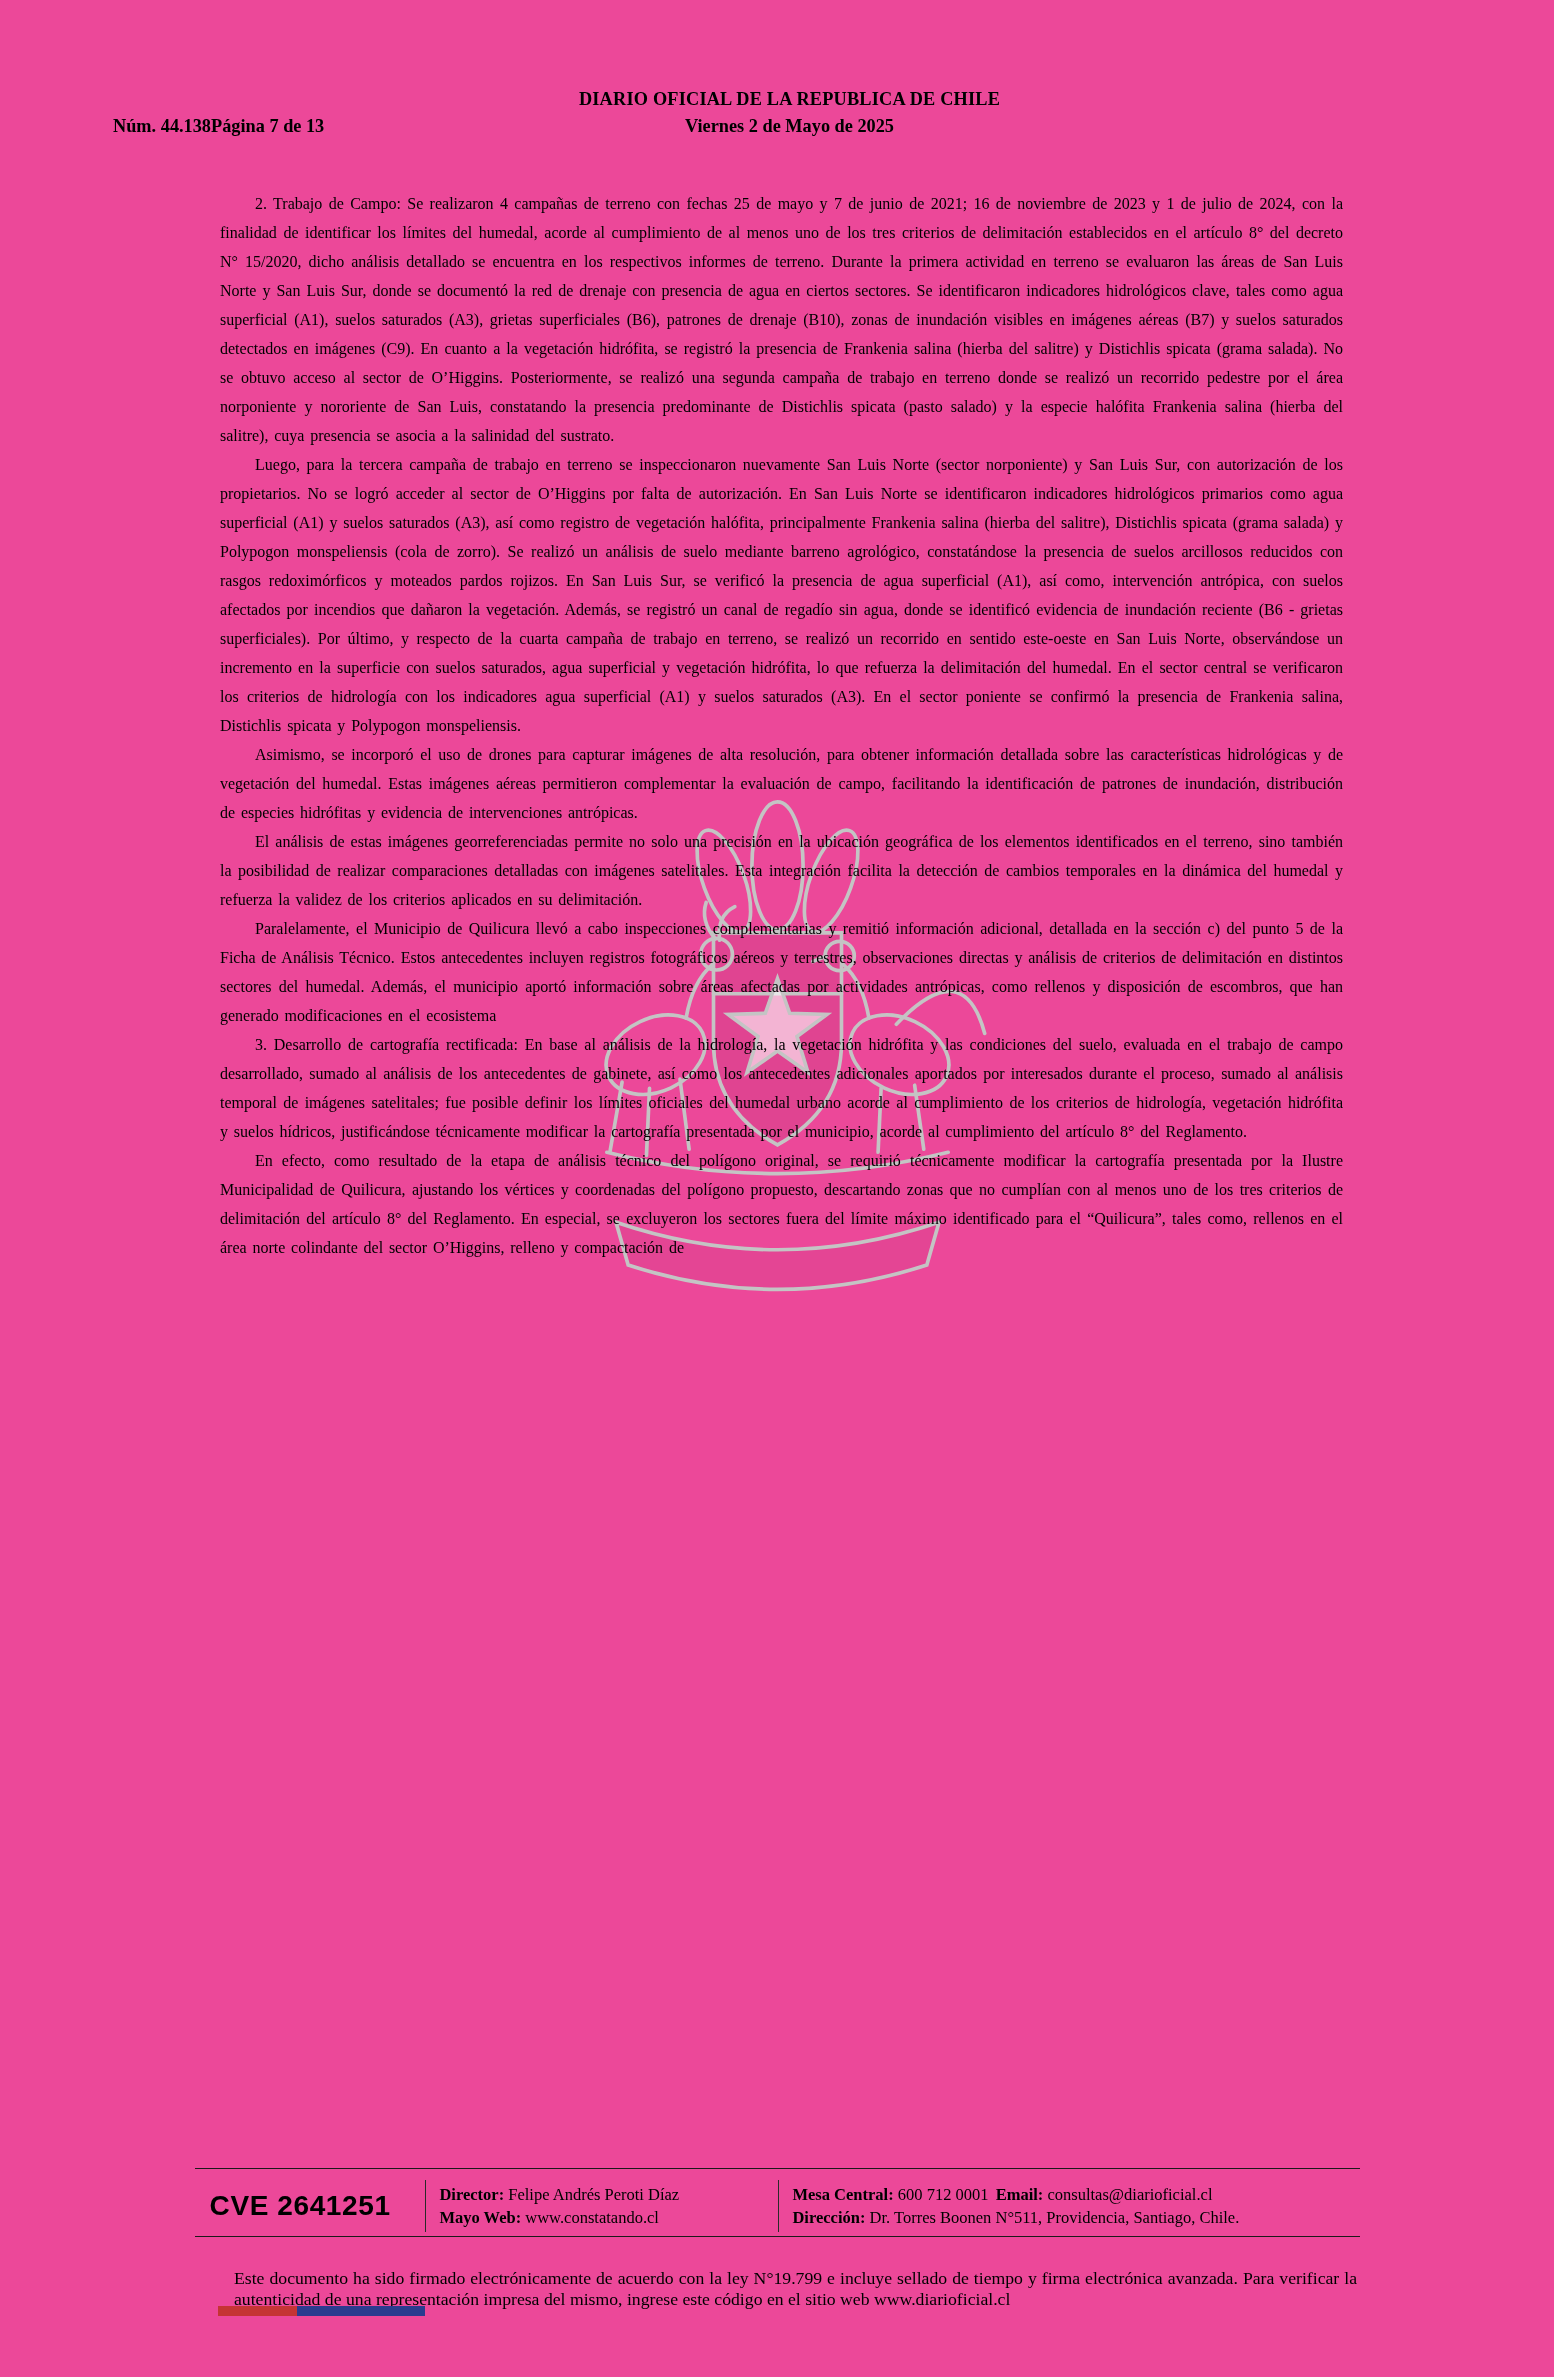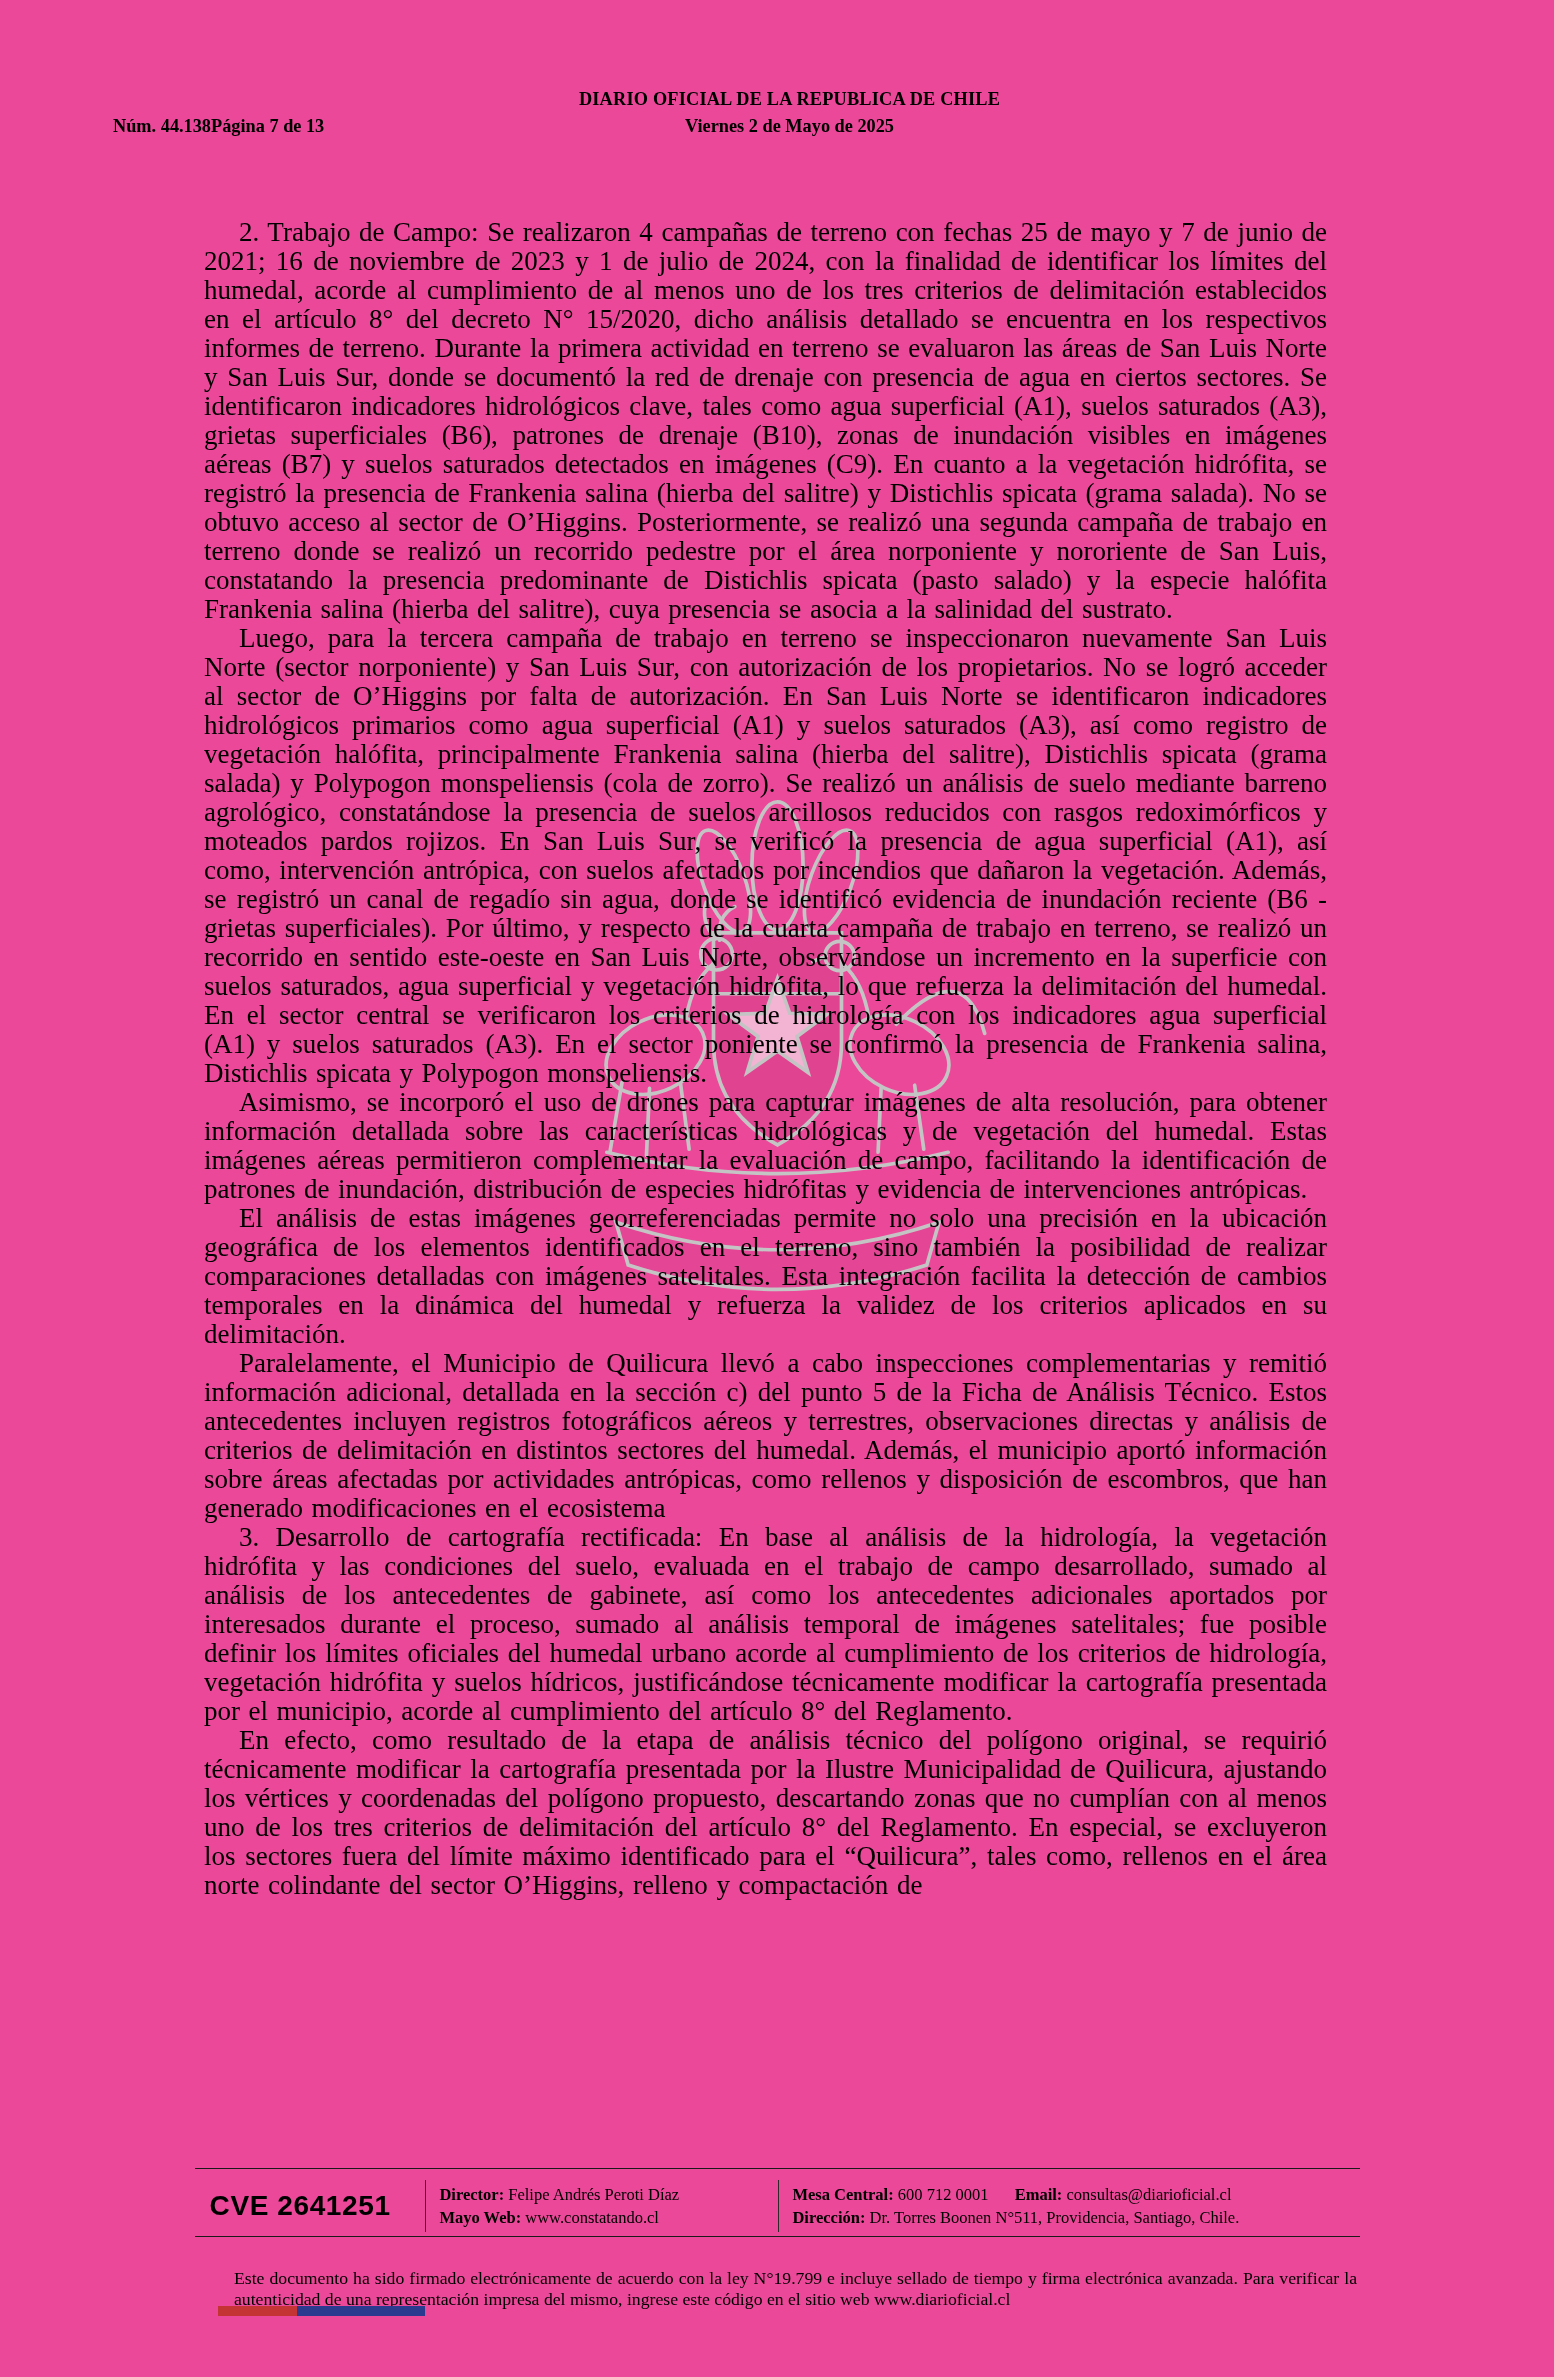--- a/index.html
+++ b/index.html
@@ -48,27 +48,26 @@
     position: absolute;
     left: 50%;
     transform: translateX(-50%);
     white-space: nowrap;
   }
 
   
   .body-text {
     position: absolute;
     top: 189px;
-    left: 204px;
+    left: 220px;
     width: 1123px;
-    font-size: 27px;
+    font-size: 16px;
     line-height: 29px;
     text-align: justify;
     word-spacing: 1.8px;
-    margin-top: 29px;
   }
   .body-text p { margin: 0; text-indent: 35px; }
 
   
   .rule {
     position: absolute;
     left: 195px;
     right: 194px;
     border-top: 1.2px solid #1a1a1a;
     height: 0;
@@ -100,21 +99,21 @@
   }
   .info-cell {
     padding: 2.4px 0 2.4px 13.4px;
     font-size: 16.5px;
     line-height: 23px;
     white-space: nowrap;
   }
   .info-cell .lbl { font-weight: bold; }
   .info-cell-2 { width: 352px; }
   .info-cell-3 { flex: 1; }
-  .email-gap { margin-left: 22px; text-align: right; }
+  .email-gap { margin-left: 3px; text-align: right; }
 
   .disclaimer {
     position: absolute;
     top: 2252px;
     left: 218px;
     width: 1123px;
     margin: 16px;
     font-size: 17.7px;
     line-height: 21px;
     text-align: justify;

